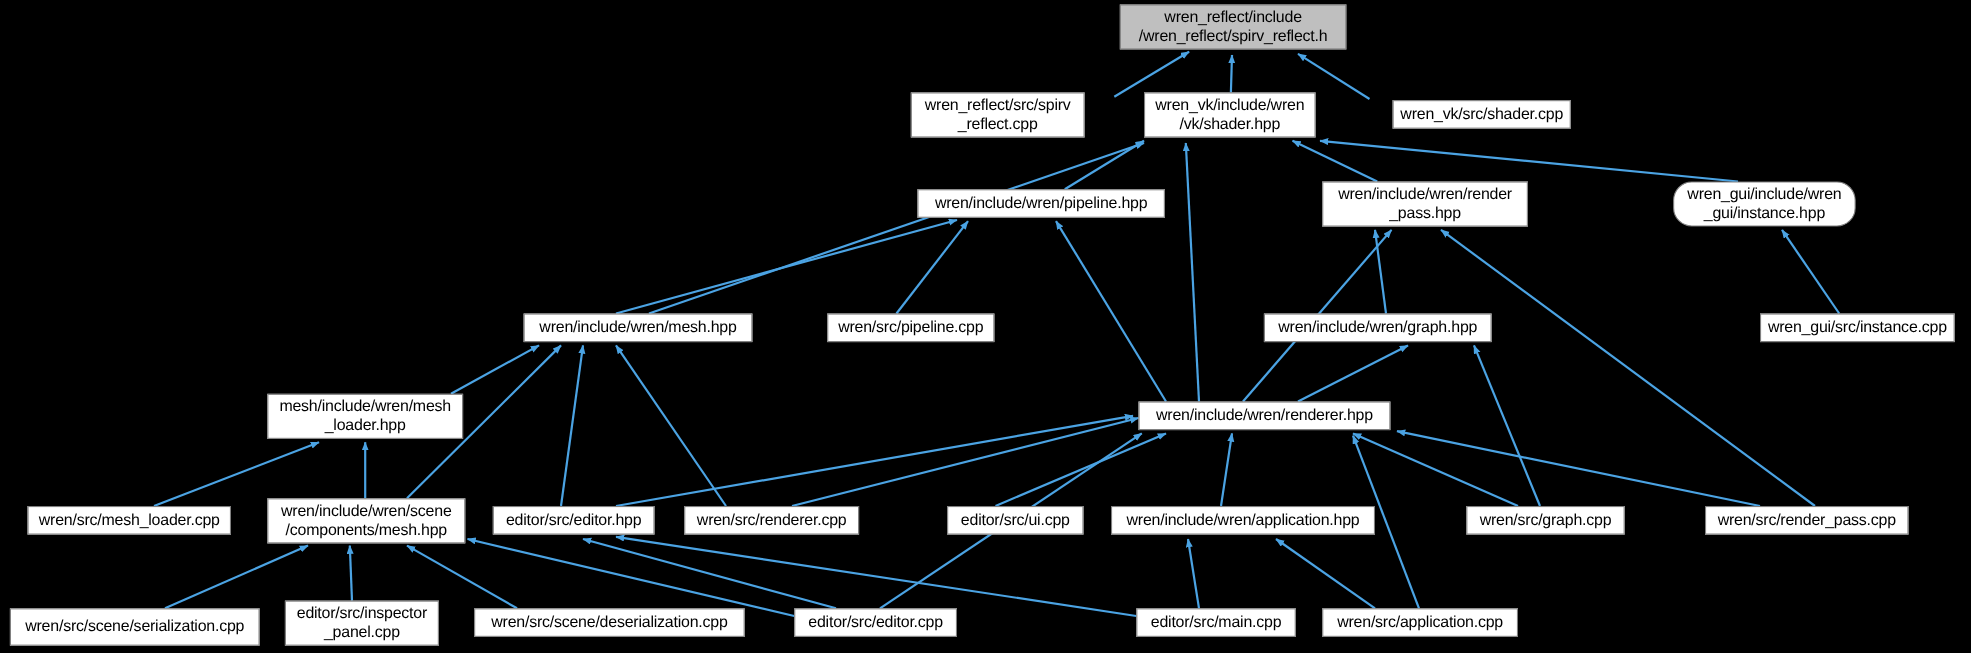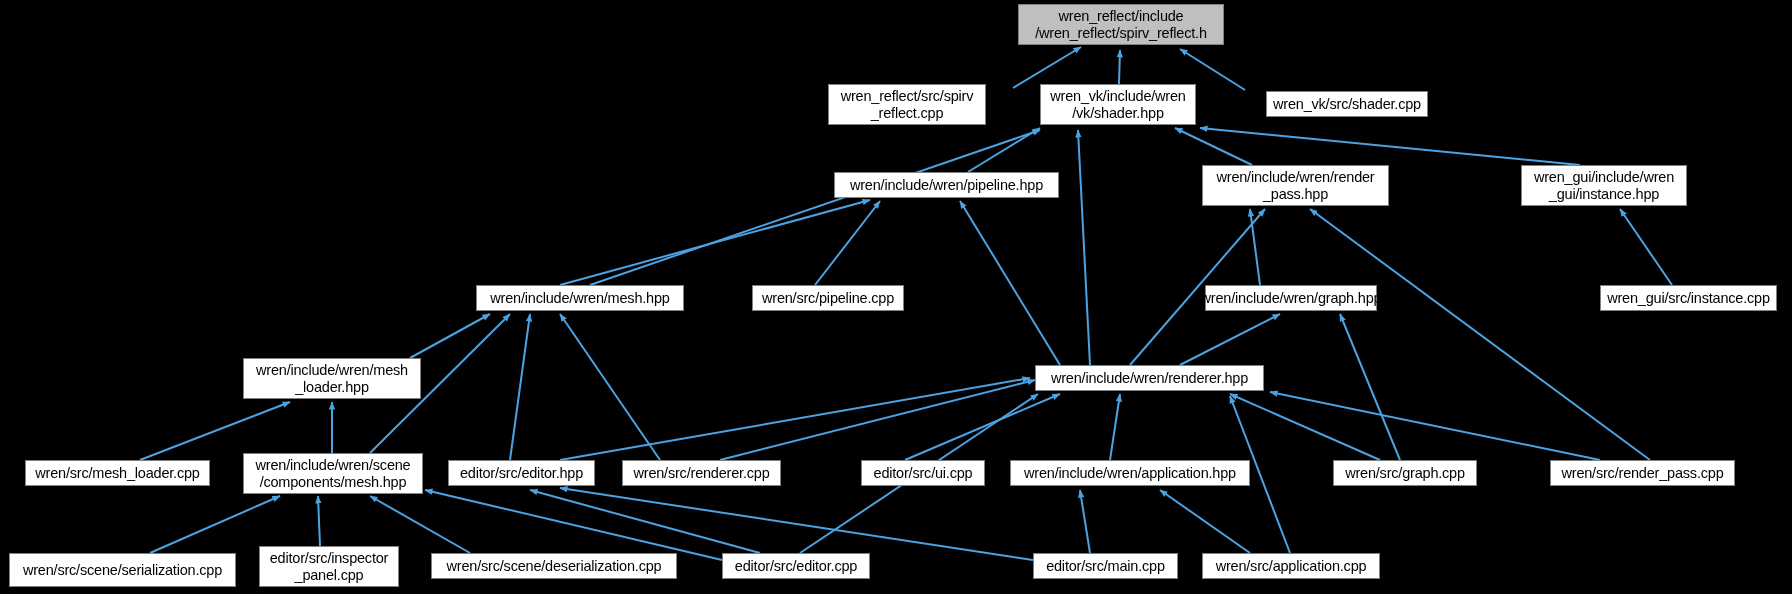--- a/index.html
+++ b/index.html
@@ -104,27 +104,27 @@
       <div class="node root" style="left: 1018px; top: 4px; width: 206px; height: 41px;">wren_reflect/include
 /wren_reflect/spirv_reflect.h</div>
       <div class="node" style="left: 828px; top: 84px; width: 158px; height: 41px;">wren_reflect/src/spirv
 _reflect.cpp</div>
       <div class="node" style="left: 1040px; top: 84px; width: 156px; height: 41px;">wren_vk/include/wren
 /vk/shader.hpp</div>
       <div class="node" style="left: 1222px; top: 91px; width: 162px; height: 26px; margin-left: 44px;">wren_vk/src/shader.cpp</div>
       <div class="node" style="left: 834px; top: 172px; width: 225px; height: 26px;">wren/include/wren/pipeline.hpp</div>
       <div class="node" style="left: 1202px; top: 165px; width: 187px; height: 41px;">wren/include/wren/render
 _pass.hpp</div>
-      <div class="node" style="left: 1521px; top: 165px; width: 166px; height: 41px;">wren_gui/include/wren
+      <div class="node" style="left: 1521px; top: 165px; width: 166px; height: 41px; border-radius: 17px;">wren_gui/include/wren
 _gui/instance.hpp</div>
       <div class="node" style="left: 476px; top: 285px; width: 208px; height: 26px;">wren/include/wren/mesh.hpp</div>
       <div class="node" style="left: 752px; top: 285px; width: 152px; height: 26px; text-align: right;">wren/src/pipeline.cpp</div>
-      <div class="node" style="left: 1205px; top: 285px; width: 172px; height: 26px;">wren/include/wren/graph.hpp</div>
+      <div class="node" style="left: 1149px; top: 285px; width: 207px; height: 26px;">wren/include/wren/graph.hpp</div>
       <div class="node" style="left: 1600px; top: 285px; width: 177px; height: 26px;">wren_gui/src/instance.cpp</div>
-      <div class="node" style="left: 243px; top: 358px; width: 178px; height: 41px;">wren/include/wren/mesh
+      <div class="node" style="left: 243px; top: 358px; width: 178px; height: 41px;">mesh/include/wren/mesh
 _loader.hpp</div>
       <div class="node" style="left: 1035px; top: 365px; width: 229px; height: 26px;">wren/include/wren/renderer.hpp</div>
       <div class="node" style="left: 25px; top: 460px; width: 185px; height: 26px;">wren/src/mesh_loader.cpp</div>
       <div class="node" style="left: 243px; top: 453px; width: 180px; height: 41px;">wren/include/wren/scene
 /components/mesh.hpp</div>
       <div class="node" style="left: 448px; top: 460px; width: 147px; height: 26px;">editor/src/editor.hpp</div>
       <div class="node" style="left: 622px; top: 460px; width: 159px; height: 26px;">wren/src/renderer.cpp</div>
       <div class="node" style="left: 861px; top: 460px; width: 124px; height: 26px;">editor/src/ui.cpp</div>
       <div class="node" style="left: 1010px; top: 460px; width: 240px; height: 26px;">wren/include/wren/application.hpp</div>
       <div class="node" style="left: 1333px; top: 460px; width: 144px; height: 26px;">wren/src/graph.cpp</div>

